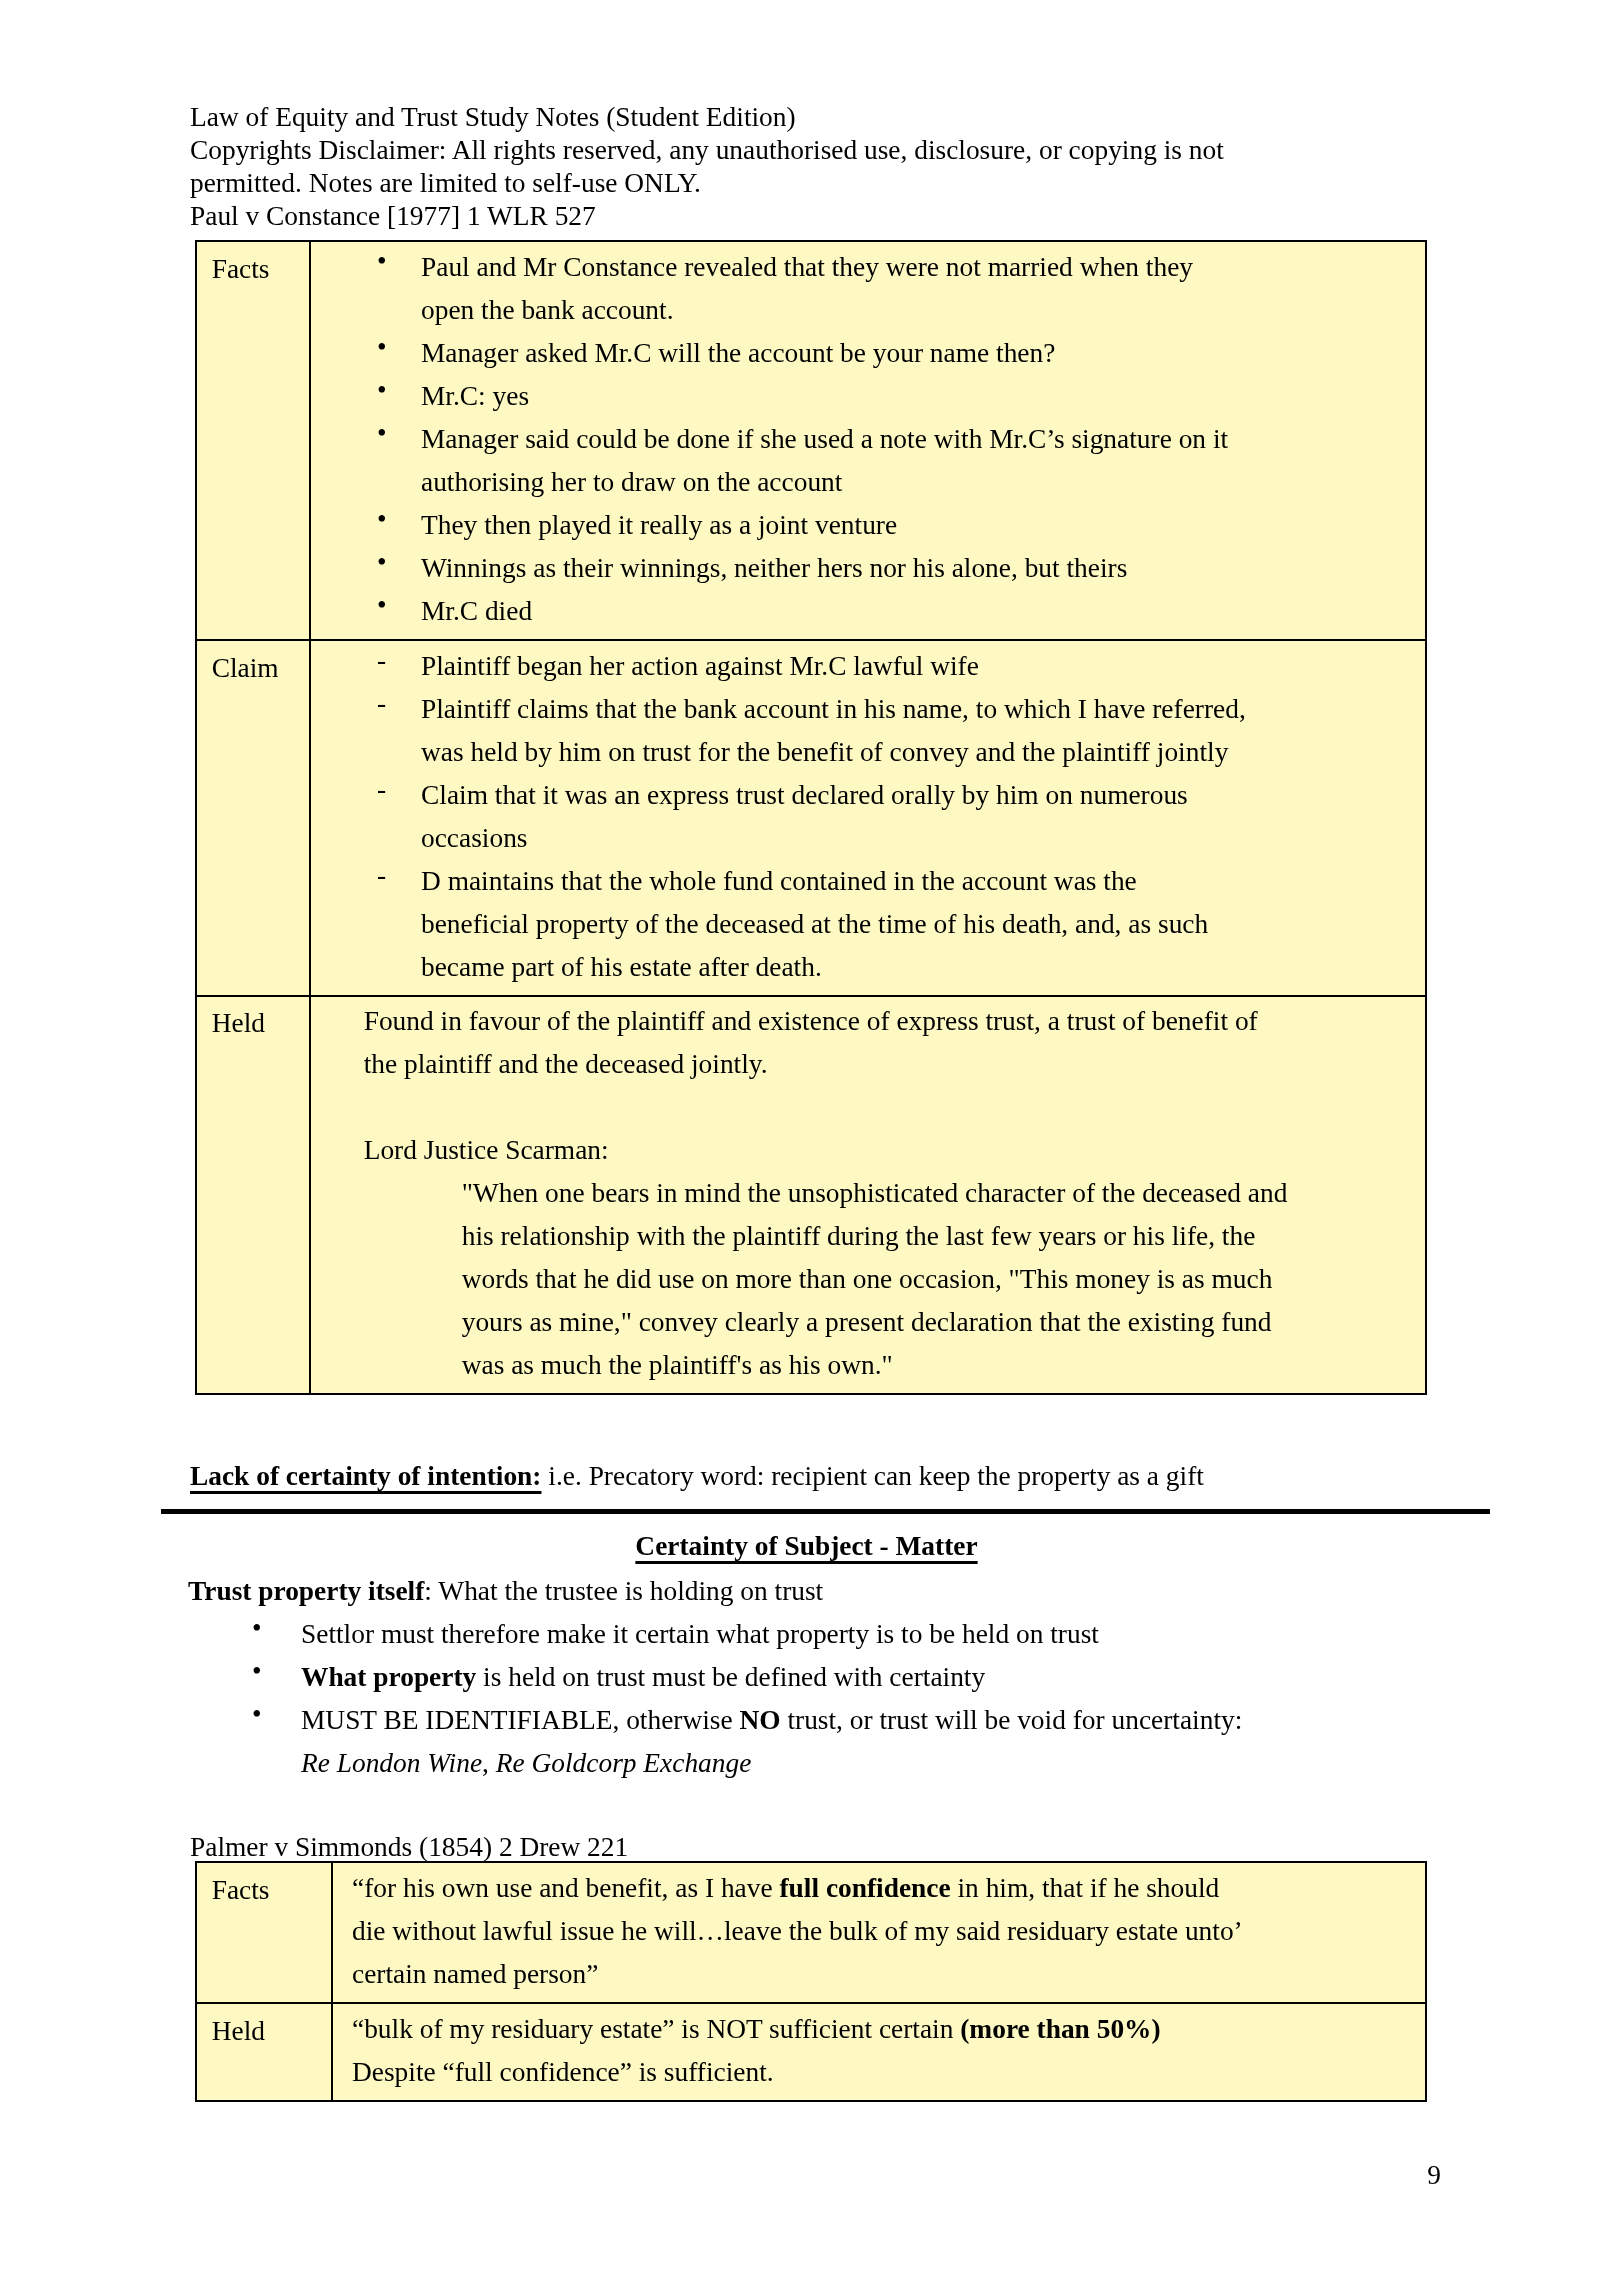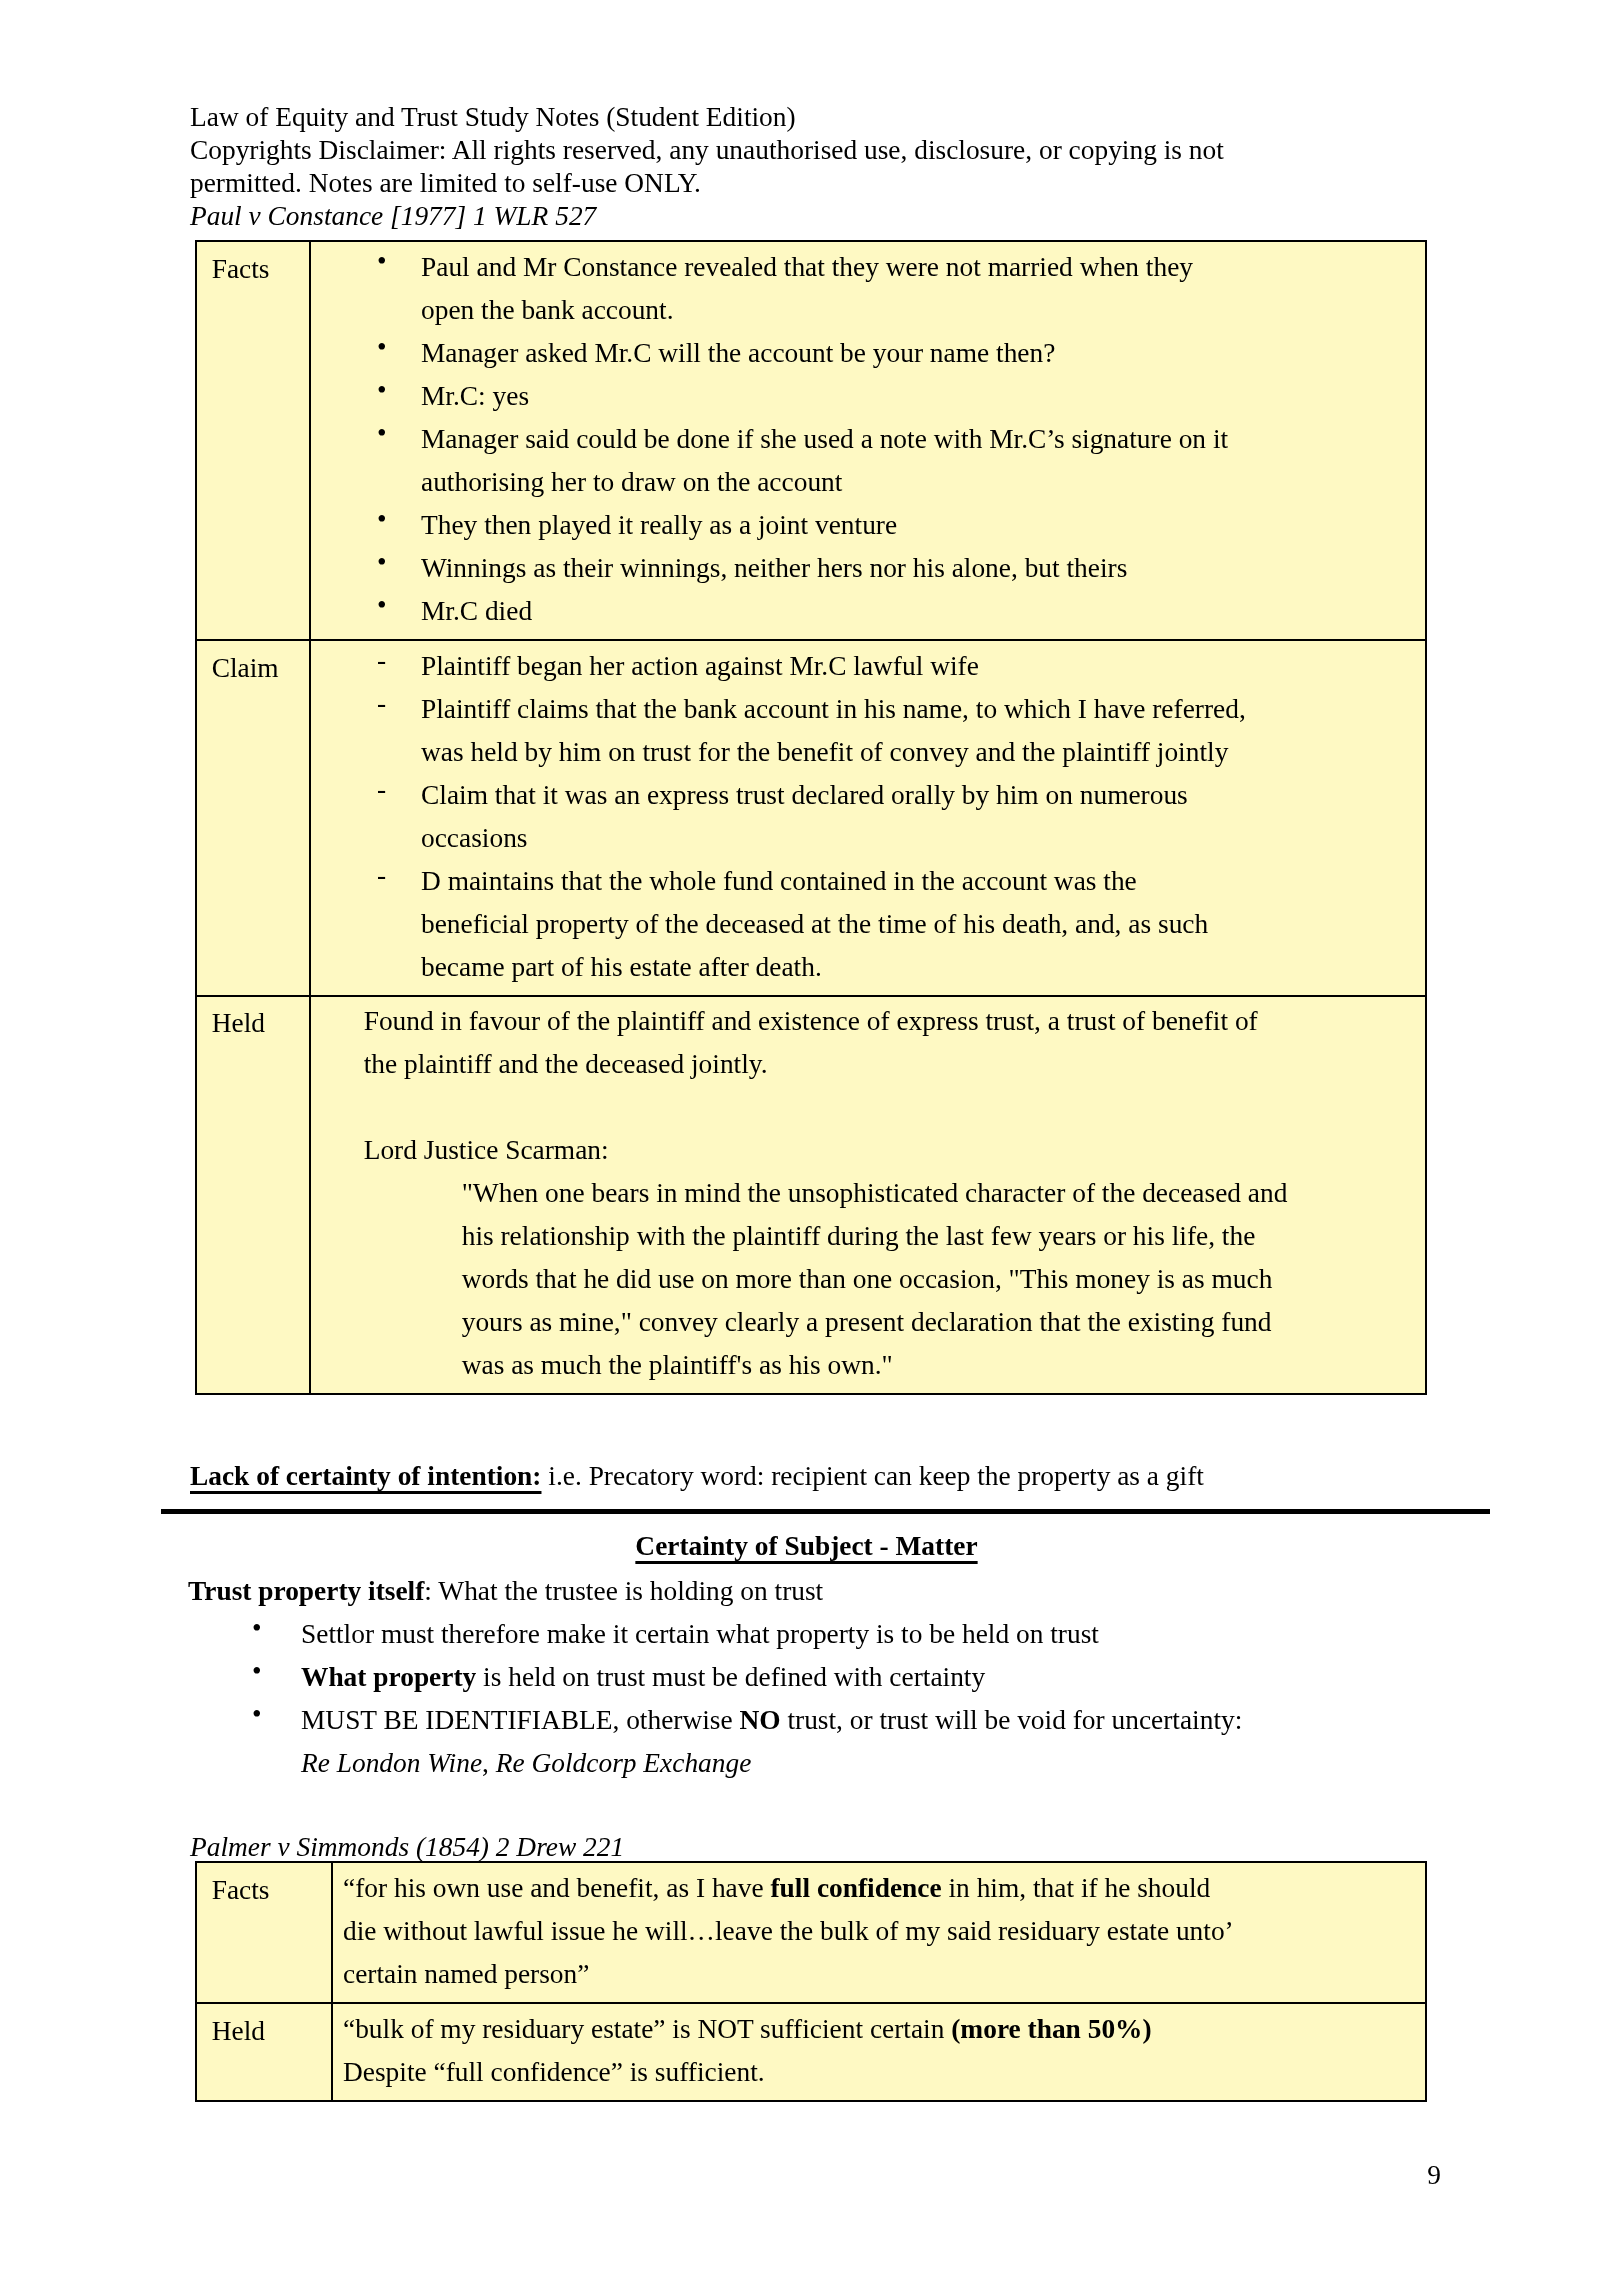--- a/index.html
+++ b/index.html
@@ -6,33 +6,33 @@
   body{
     width:1621px;height:2293px;position:relative;background:#ffffff;color:#000000;
     font-family:"Liberation Serif","DejaVu Serif",serif;font-size:27.4px;
   }
   .abs{position:absolute;}
   .ln{white-space:nowrap;line-height:43px;min-height:43px;}
   .hdr .ln{line-height:33px;min-height:33px;}
   .b{font-weight:bold;}
   .i{font-style:italic;}
   .u{text-decoration:underline;text-decoration-thickness:2.9px;text-underline-offset:5.9px;}
-  .it{font-style:italic;}
+  .it{}
 
   
   .tbl{border:2.9px solid #000;background:#fef9c3;}
   .trow{display:flex;border-bottom:2.9px solid #000;}
   .trow:last-child{border-bottom:none;}
   .lab{flex:none;box-sizing:border-box;border-right:2.9px solid #000;padding:5.9px 0 3.9px 14.7px;line-height:43px;}
   .con{flex:1;min-width:0;padding:3.9px 3.9px 5.9px 0;overflow:visible;}
   .t1{left:195px;top:240px;width:1228px;}
   .t1 .lab{width:114px;}
   .t2{left:195px;top:1861px;width:1228px;}
   .t2 .lab{width:136px;}
-  .t2 .con{padding-left:10px;}
+  .t2 .con{padding-left:19px;}
   .heldcon{padding-left:13.7px;margin-left:39px;}
   .ind{padding-left:98px;}
 
   
   .con .item{position:relative;padding-left:110px;}
   .con .item .mk{position:absolute;left:66px;top:0;}
 
   
   .blist .item{position:relative;padding-left:111px;}
   .blist .item .mk{position:absolute;left:62px;top:0;}

